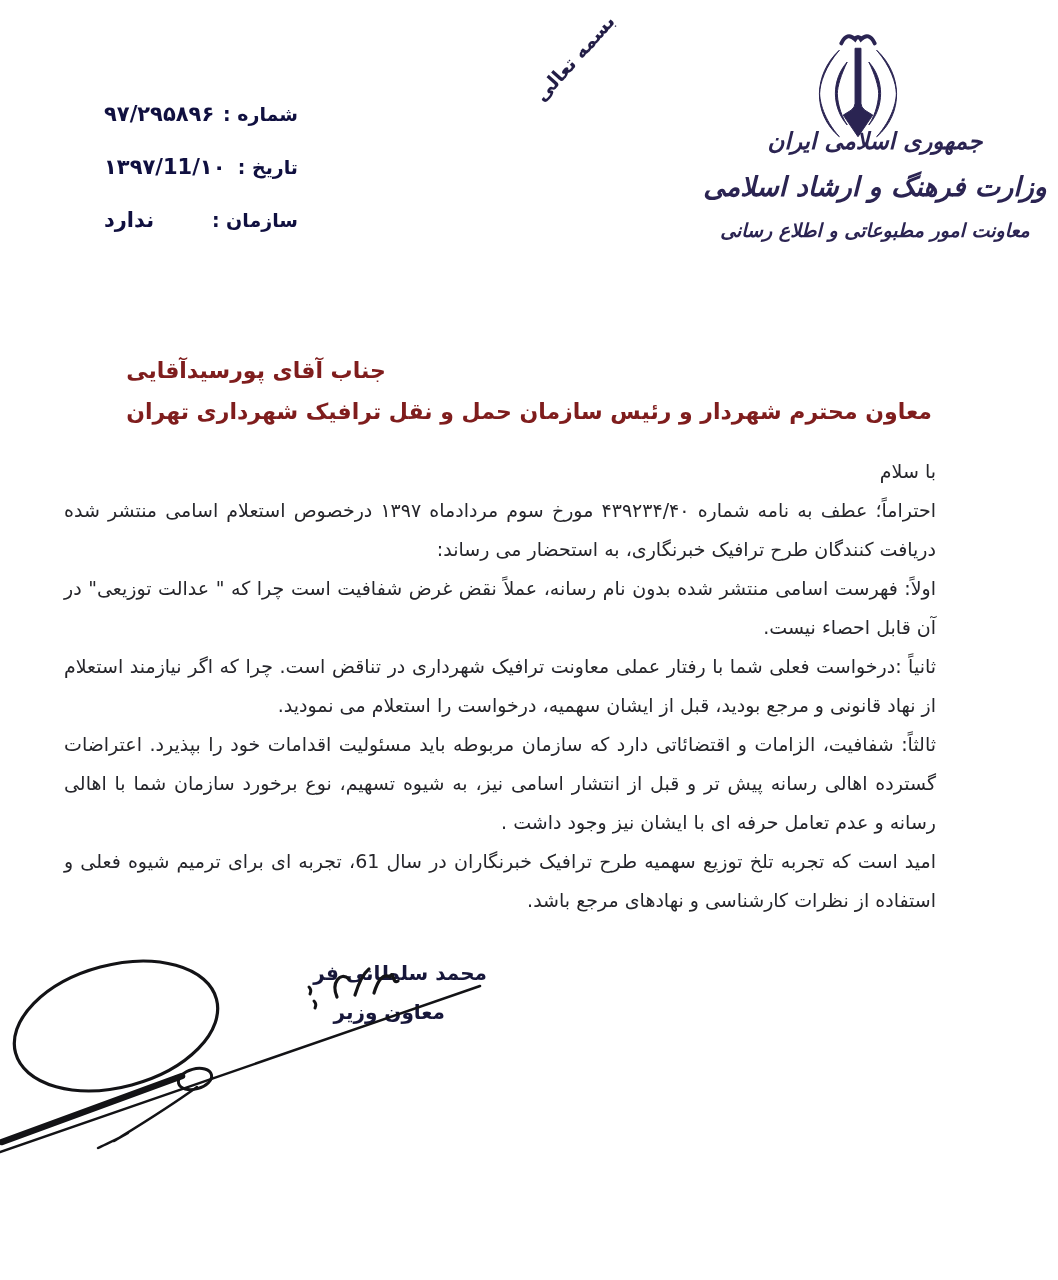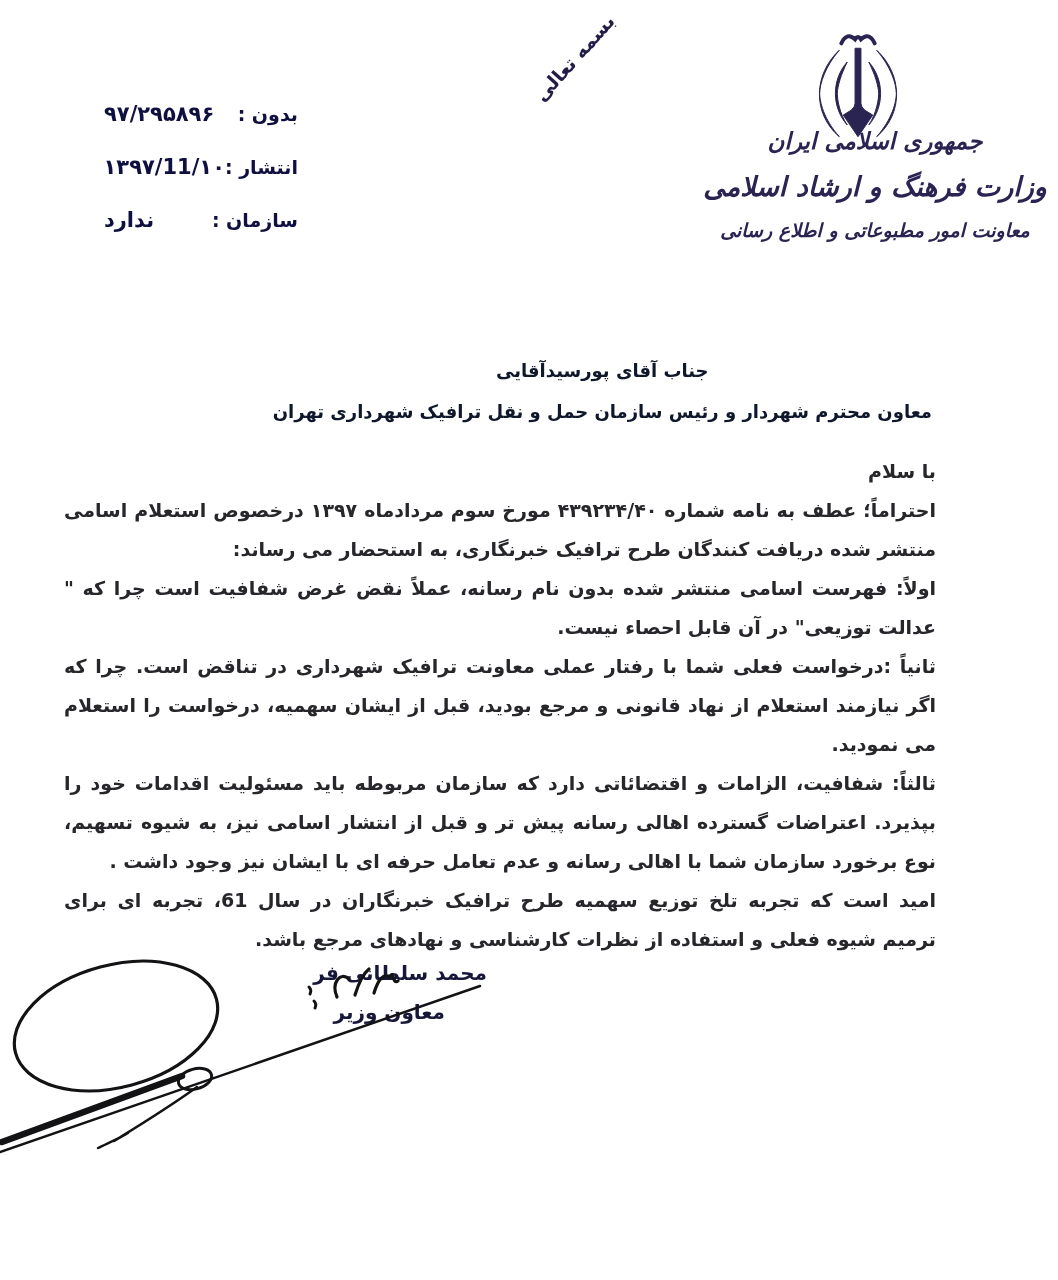--- a/index.html
+++ b/index.html
@@ -44,33 +44,33 @@
 
   
   .meta { position: absolute; left: 70px; top: 100px; width: 228px; color: #101040; }
   .meta-row { display: flex; justify-content: space-between; align-items: baseline; margin-bottom: 25px; line-height: 28px; }
   .m-label { font-weight: bold; font-size: 19px; white-space: nowrap; }
   .m-value { font-weight: bold; font-size: 21px; white-space: nowrap; margin-left: 34px; }
 
   
   .recipient {
     position: absolute; right: 126px; top: 350px;
-    text-align: center; color: #0f172a;
-    font-weight: bold; font-size: 18px; line-height: 41px;
+    text-align: left; color: #7f1d1d;
+    font-weight: bold; font-size: 22px; line-height: 41px;
     white-space: nowrap;
   }
 
   
   .body-text {
     position: absolute; left: 64px; top: 452px; width: 872px;
     color: #26262b; font-size: 19px; line-height: 39px;
     text-align: justify;
   }
   .salutation { text-align: right; }
-  .body-text p { margin: 0; font-weight: bold; }
+  .body-text p { margin: 0; }
 
   
   .sig-name {
     position: absolute; left: 340px; top: 961px; width: 147px;
     text-align: center; font-weight: bold; font-size: 20px; color: #17173a;
     white-space: nowrap;
   }
   .sig-title {
     position: absolute; left: 335px; top: 1000px; width: 110px;
     text-align: right; font-weight: bold; font-size: 20px; color: #17173a;
@@ -105,25 +105,25 @@
   </svg>
 
   <div class="letterhead-text">
     <div class="lh-country">جمهوری اسلامی ایران</div>
     <div class="lh-ministry">وزارت فرهنگ و ارشاد اسلامی</div>
     <div class="lh-dept">معاونت امور مطبوعاتی و اطلاع رسانی</div>
   </div>
 
   <div class="meta">
     <div class="meta-row">
-      <span class="m-label">بدون :</span>
+      <span class="m-label">شماره :</span>
       <span class="m-value">۹۷/۲۹۵۸۹۶</span>
     </div>
     <div class="meta-row">
-      <span class="m-label">انتشار :</span>
+      <span class="m-label">تاریخ :</span>
       <span class="m-value">۱۳۹۷/11/۱۰</span>
     </div>
     <div class="meta-row">
       <span class="m-label">سازمان :</span>
       <span class="m-value">ندارد</span>
     </div>
   </div>
 
   <div class="recipient">
     <div>جناب آقای پورسیدآقایی</div>

